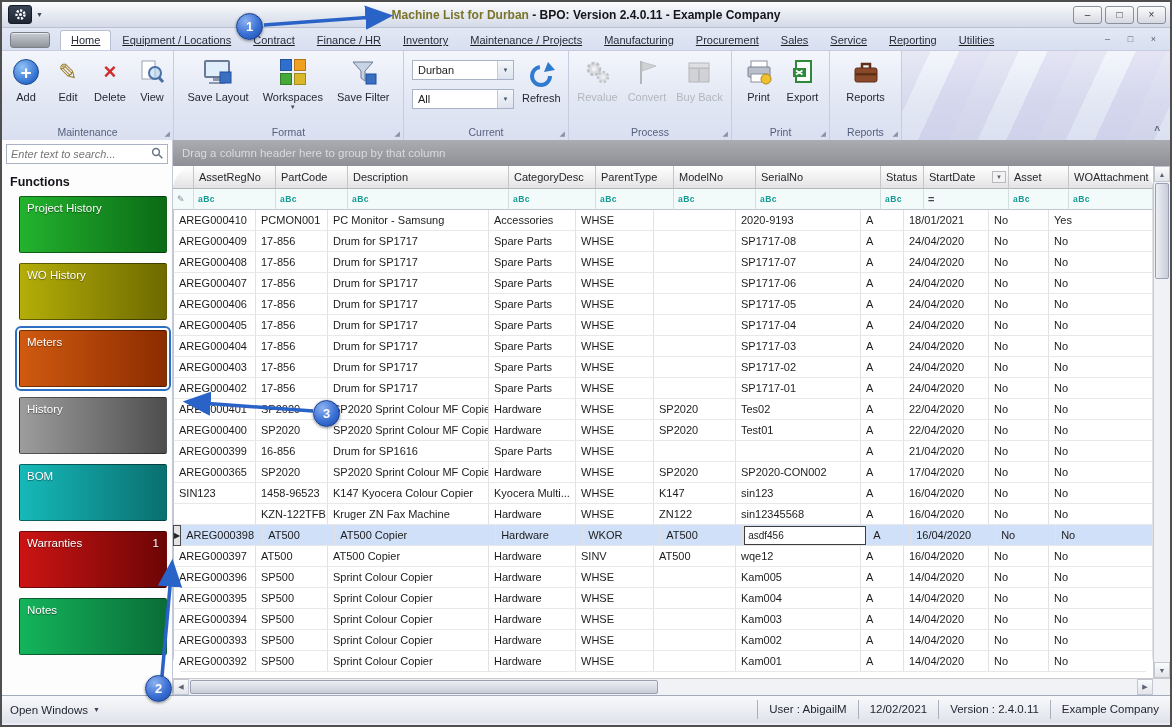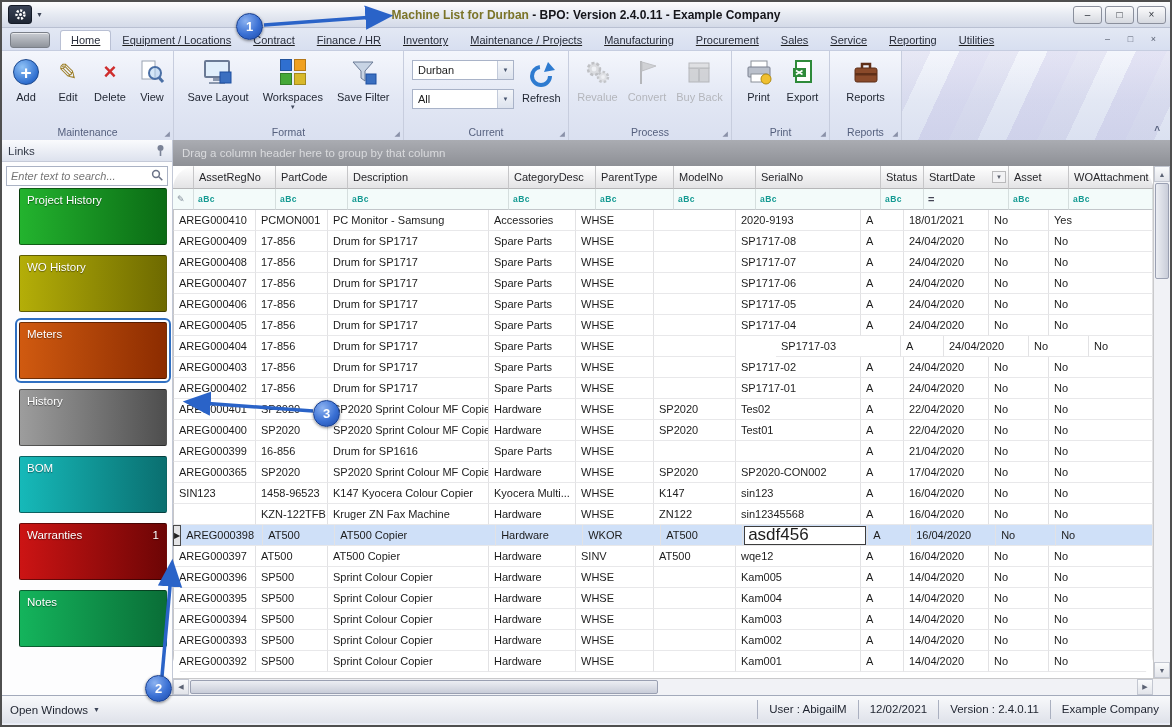--- a/index.html
+++ b/index.html
@@ -80,21 +80,21 @@
   .fcell { background:#f3fbfa; border-right:1px solid #d5dede; border-bottom:1px solid #c2c6ca; display:flex; align-items:center; padding-left:4px; overflow:hidden; }
   .op-abc { font-size:8.5px; font-weight:bold; color:#149a92; letter-spacing:.5px; }
   .op-eq { font-size:11px; font-weight:bold; color:#445; }
   .f-pencil { font-size:9px; color:#7d8794; }
   .rows-area { flex:1; overflow:hidden; }
   .grow { height:21px; display:flex; }
   .gcell { border-right:1px solid #e2e2e4; border-bottom:1px solid #e8e8ea; display:flex; align-items:center; padding-left:5px; font-size:11px; white-space:nowrap; overflow:hidden; background:#fff; }
   .grow .indcell { background:#ededef; border-right:1px solid #c6c6c8; border-bottom:1px solid #dcdcde; display:flex; align-items:center; justify-content:center; }
   .grow.selected .gcell { background:#cfe0f8; }
   .grow.selected .indcell { background:#e4e4e6; border:1px solid #4a4a4a; font-size:8px; color:#222; }
-  .edit-box { flex:1; height:19px; margin:0 1px; border:1px solid #3d3d3d; background:#fff; display:flex; align-items:center; padding-left:3px; font-size:17px; }
+  .edit-box { flex:1; height:19px; margin:0 1px; border:1px solid #3d3d3d; background:#fff; display:flex; align-items:center; padding-left:3px; font-size:10px; }
 
   
   .vscroll { width:17px; flex:0 0 17px; background:#f1f2f6; border-left:1px solid #c9c9cb; display:flex; flex-direction:column; }
   .sarrow { height:16px; display:flex; align-items:center; justify-content:center; font-size:7px; color:#5c6374; background:linear-gradient(#fafbfc,#e2e4ea); border:1px solid #c3c7d1; }
   .vtrack { flex:1; position:relative; }
   .vthumb { position:absolute; top:1px; left:1px; right:1px; height:96px; background:linear-gradient(to right,#eceef3,#c9cdd9); border:1px solid #9aa0b2; border-radius:2px; }
   .hscroll { height:17px; flex:0 0 17px; background:#f1f2f6; border-top:1px solid #c9c9cb; display:flex; }
   .hscroll .sarrow { width:16px; height:100%; }
   .htrack { flex:1; position:relative; }
   .hthumb { position:absolute; left:1px; top:1px; bottom:1px; width:468px; background:linear-gradient(#eceef3,#c9cdd9); border:1px solid #9aa0b2; border-radius:2px; }
@@ -367,38 +367,30 @@
     </div>
 
     <div class="ribbon-filler">
       <span class="collapse-btn">^</span>
     </div>
   </div>
 
   <div class="main">
 
     <div class="sidebar">
-      <div class="sb-header">
-        <span>Links</span>
-        <span class="sb-pin">
-          <svg width="11" height="12">
-              <circle cx="5.5" cy="4" r="3" fill="#7a8296"></circle>
-              <line x1="5.5" y1="7" x2="5.5" y2="12" stroke="#7a8296" stroke-width="1.6"></line>
-            </svg>
-        </span>
-      </div>
       <div class="sb-search">
         <input type="text" placeholder="Enter text to search..." style="">
         <span class="mag">
           <svg width="12" height="12">
               <circle cx="5" cy="5" r="3.4" fill="none" stroke="#6a7286" stroke-width="1.5"></circle>
               <line x1="7.8" y1="7.8" x2="11.3" y2="11.3" stroke="#6a7286" stroke-width="1.6"></line>
             </svg>
         </span>
       </div>
+      <div class="sb-section">Functions</div>
       <div class="tiles" id="tiles">
           <div class="tile" style="background: linear-gradient(to right, rgb(35, 179, 46), rgb(11, 107, 21));">
             <span>Project History</span>
           </div>
           <div class="tile" style="background: linear-gradient(to right, rgb(180, 174, 8), rgb(110, 106, 0));">
             <span>WO History</span>
           </div>
           <div class="tile selected" style="background: linear-gradient(to right, rgb(208, 90, 16), rgb(140, 44, 0));">
             <span>Meters</span>
           </div>
@@ -729,21 +721,21 @@
                 </div>
                 <div class="gcell" style="width: 87px; flex: 0 0 87px;">
                   <span>Spare Parts</span>
                 </div>
                 <div class="gcell" style="width: 78px; flex: 0 0 78px;">
                   <span>WHSE</span>
                 </div>
                 <div class="gcell" style="width: 82px; flex: 0 0 82px;">
                   <span></span>
                 </div>
-                <div class="gcell" style="width: 125px; flex: 0 0 125px; margin-left: 40px;">
+                <div class="gcell" style="width: 125px; flex: 0 0 125px;">
                   <span>SP1717-03</span>
                 </div>
                 <div class="gcell" style="width: 43px; flex: 0 0 43px;">
                   <span>A</span>
                 </div>
                 <div class="gcell" style="width: 85px; flex: 0 0 85px;">
                   <span>24/04/2020</span>
                 </div>
                 <div class="gcell" style="width: 60px; flex: 0 0 60px;">
                   <span>No</span>

